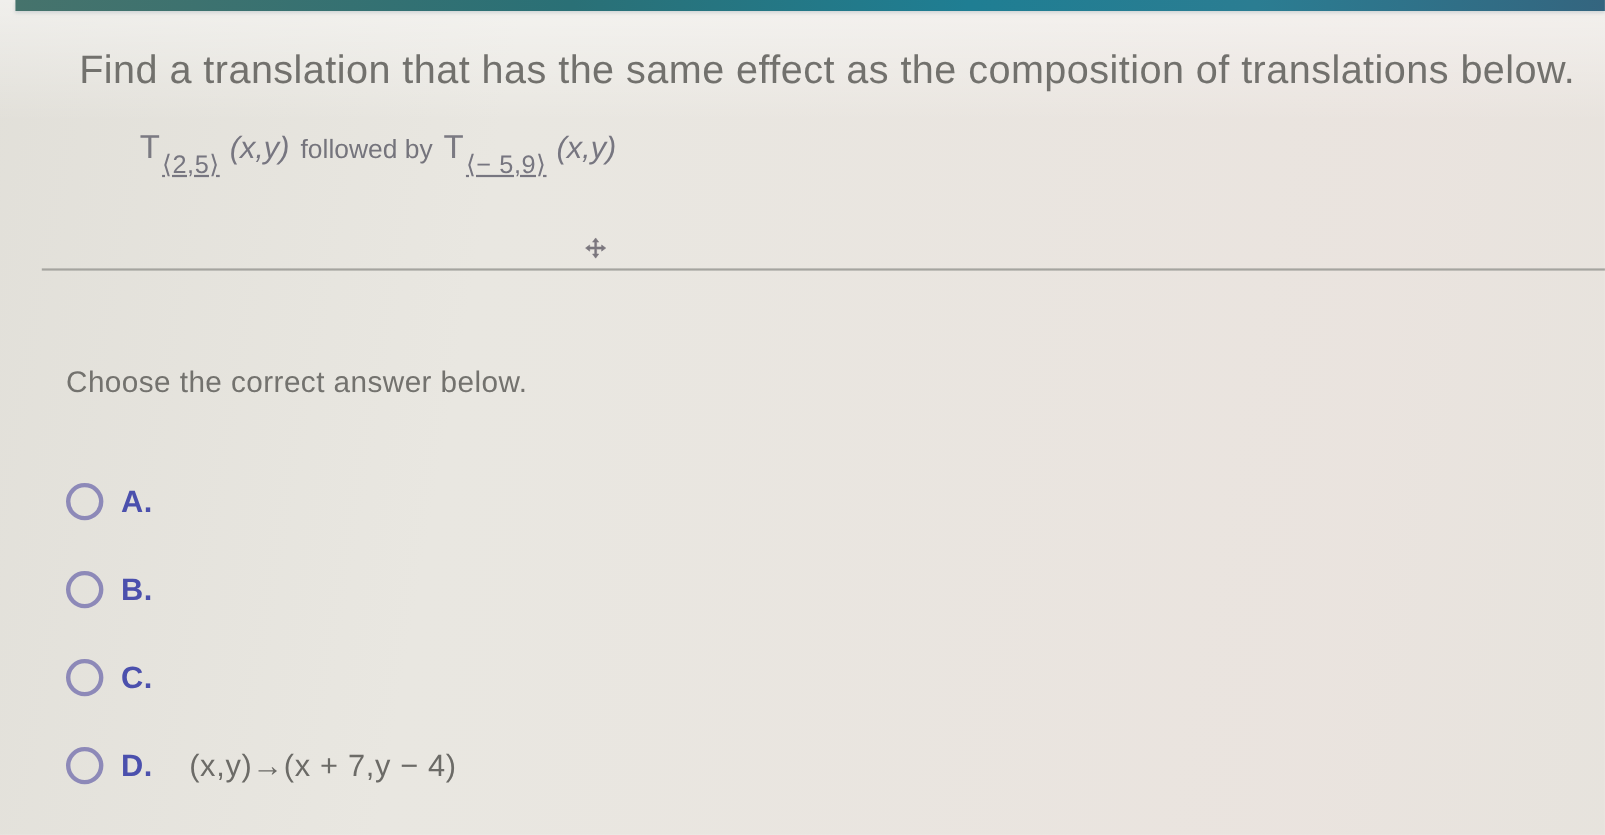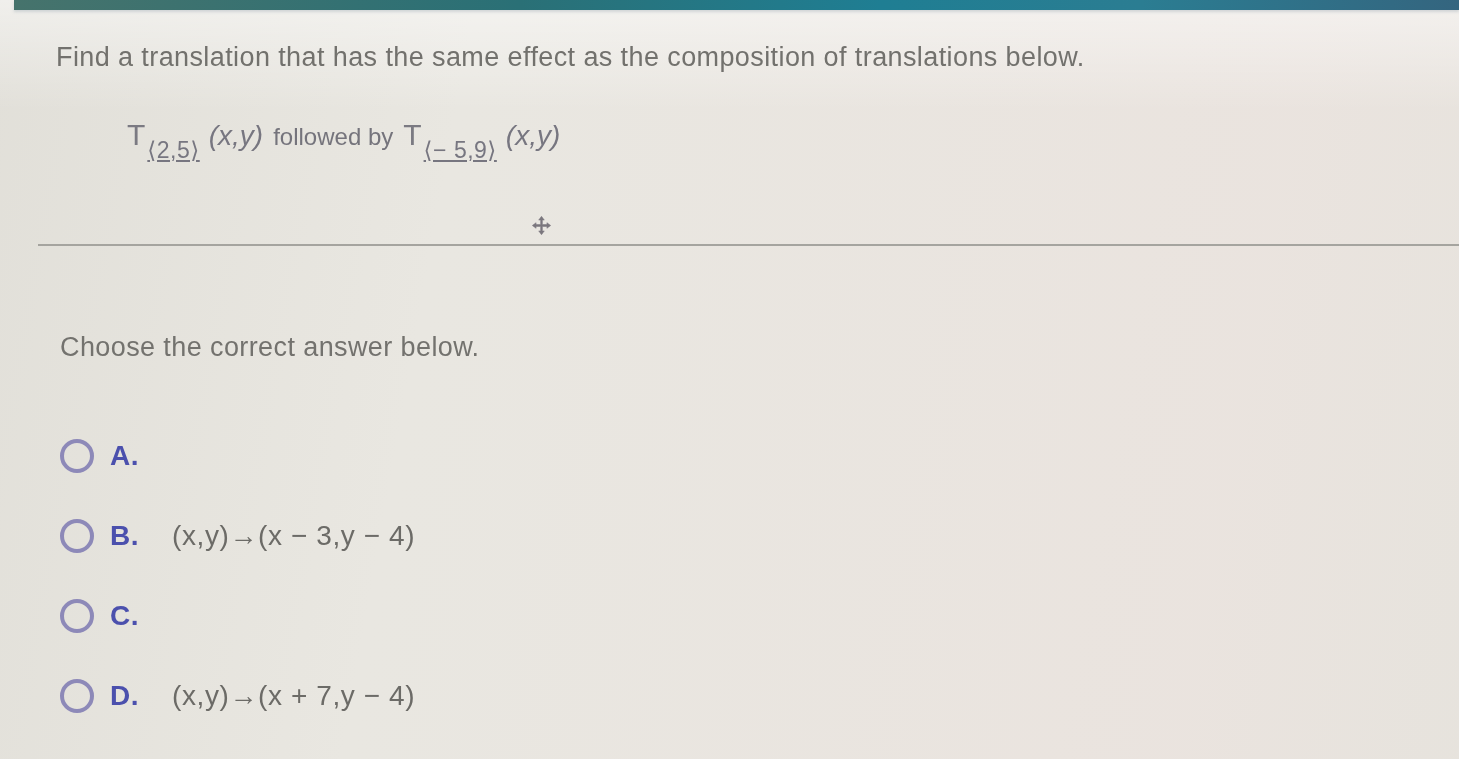--- a/index.html
+++ b/index.html
@@ -27,23 +27,23 @@
     position: absolute;
     top: 0;
     left: 14px;
     right: 0;
     height: 10px;
     background: linear-gradient(to right, #46736c 0%, #2a7076 35%, #1f7e93 60%, #2b7d92 78%, #34657f 100%);
     box-shadow: 0 2px 3px rgba(180,190,195,0.55);
   }
   .prompt {
     position: absolute;
-    left: 56px;
+    left: 72px;
     top: 42px;
-    font-size: 27px;
+    font-size: 36px;
     letter-spacing: 0.4px;
     color: #72716d;
   }
   .expression {
     position: absolute;
     left: 127px;
     top: 118px;
     color: #777680;
     white-space: nowrap;
   }
@@ -162,21 +162,20 @@
   <div class="options">
 
     <div class="option">
       <span class="radio"></span>
       <span class="letter">A.</span>
     </div>
 
     <div class="option">
       <span class="radio"></span>
       <span class="letter">B.</span>
-      <span class="formula">(x,y)→(x − 3,y − 4)</span>
     </div>
 
     <div class="option">
       <span class="radio"></span>
       <span class="letter">C.</span>
     </div>
 
     <div class="option">
       <span class="radio"></span>
       <span class="letter">D.</span>

